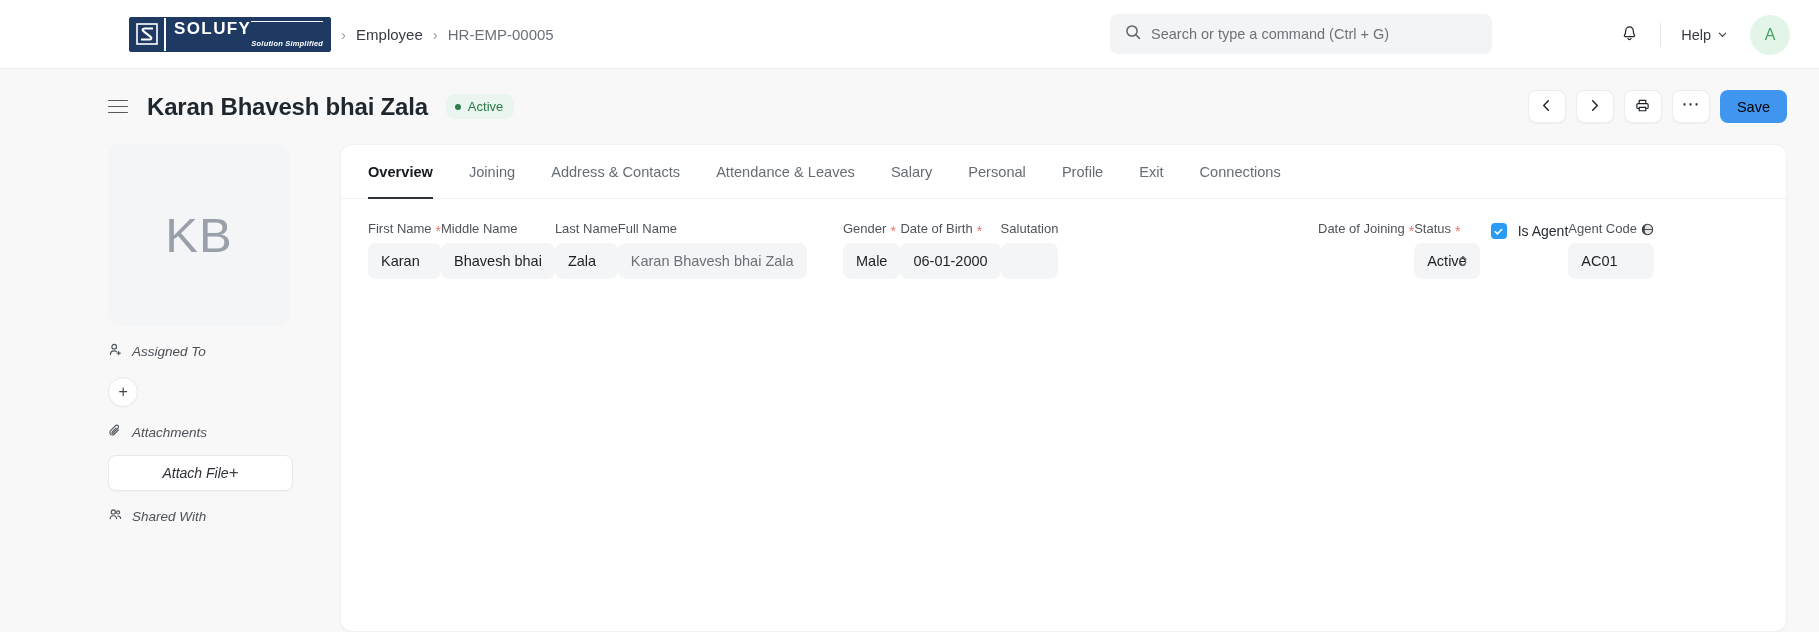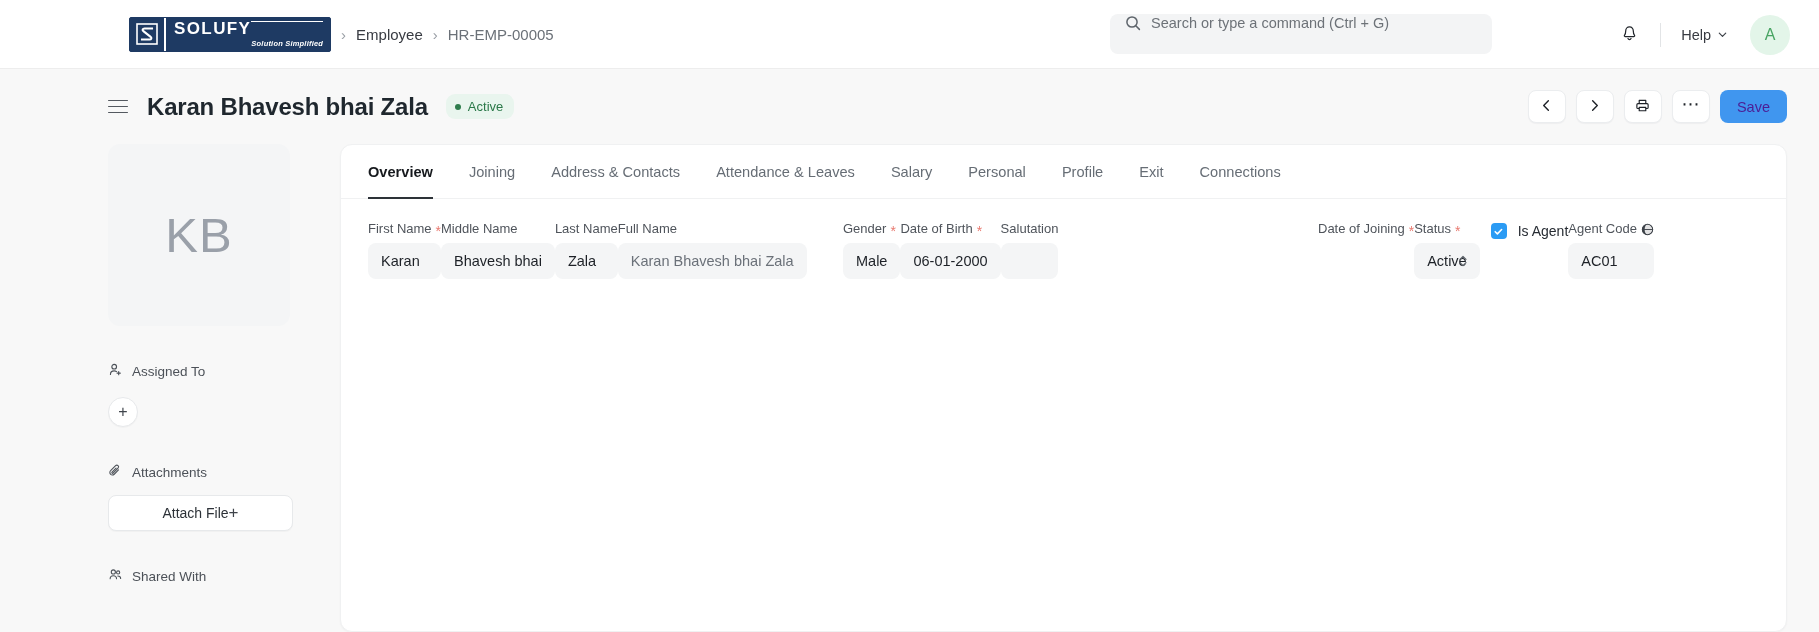--- a/index.html
+++ b/index.html
@@ -91,21 +91,21 @@
 
   .nav-search {
     position: absolute;
     left: 1110px;
     top: 14px;
     width: 382px;
     height: 40px;
     background: #f3f4f5;
     border-radius: 8px;
     display: flex;
-    align-items: flex-start;
+    align-items: center;
     padding: 0 14px;
     gap: 10px;
     border: 1px solid transparent;
   }
   .nav-search input {
     border: none;
     background: transparent;
     outline: none;
     font-family: "Liberation Sans", sans-serif;
     font-size: 14.5px;
@@ -203,21 +203,21 @@
     background: #ffffff;
     border: 1px solid #ebedef;
     border-radius: 8px;
     display: flex; align-items: center; justify-content: center;
     cursor: pointer;
     color: #20242a;
     box-shadow: 0 1px 1px rgba(16,24,40,.04);
   }
   .save-btn {
     background: #4096ef;
-    color: #4c1d95;
+    color: #000000;
     border: none;
     border-radius: 8px;
     height: 33px;
     padding: 0 17px;
     font-size: 14.5px;
     font-family: "Liberation Sans", sans-serif;
     cursor: pointer;
   }
   .dots { font-size: 18px; line-height: 0; letter-spacing: 1px; position: relative; top: -3px;}
 
@@ -237,21 +237,21 @@
     width: 182px;
     height: 182px;
     background: #f4f5f6;
     border-radius: 12px;
     display: flex; align-items: center; justify-content: center;
     color: #9aa0a9;
     font-size: 49px;
     letter-spacing: 1px;
     cursor: pointer;
   }
-  .side-section { margin-top: 36px; }
+  .side-section { margin-top: 16px; font-style: italic; }
   .side-head {
     display: flex; align-items: center; gap: 9px;
     color: #4c5158;
     font-size: 13.5px;
   }
   .add-circle {
     width: 30px; height: 30px; border-radius: 50%;
     border: 1px solid #e7e9eb;
     background: #ffffff;
     display: flex; align-items: center; justify-content: center;

